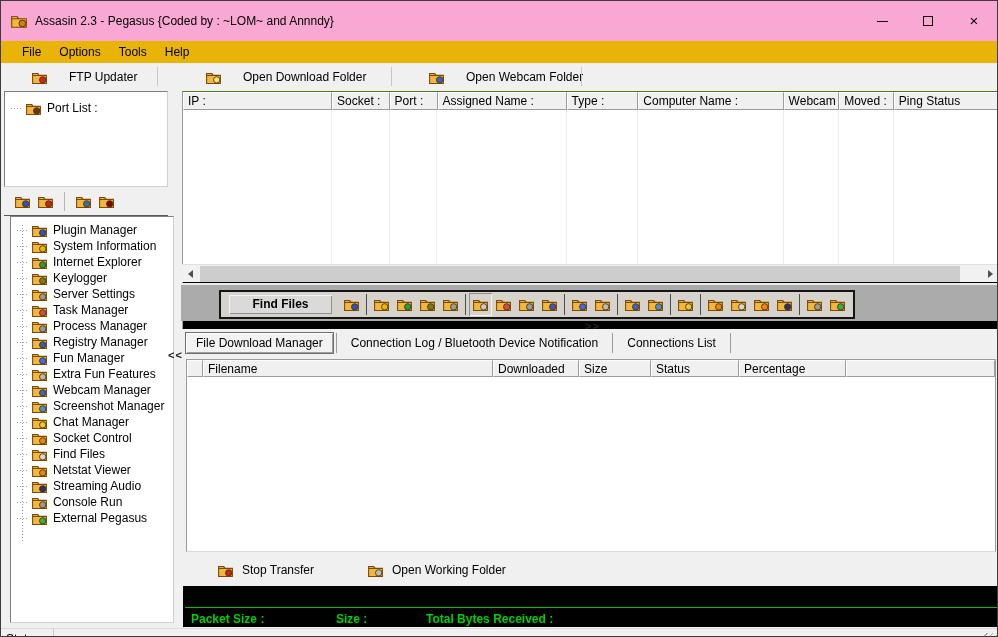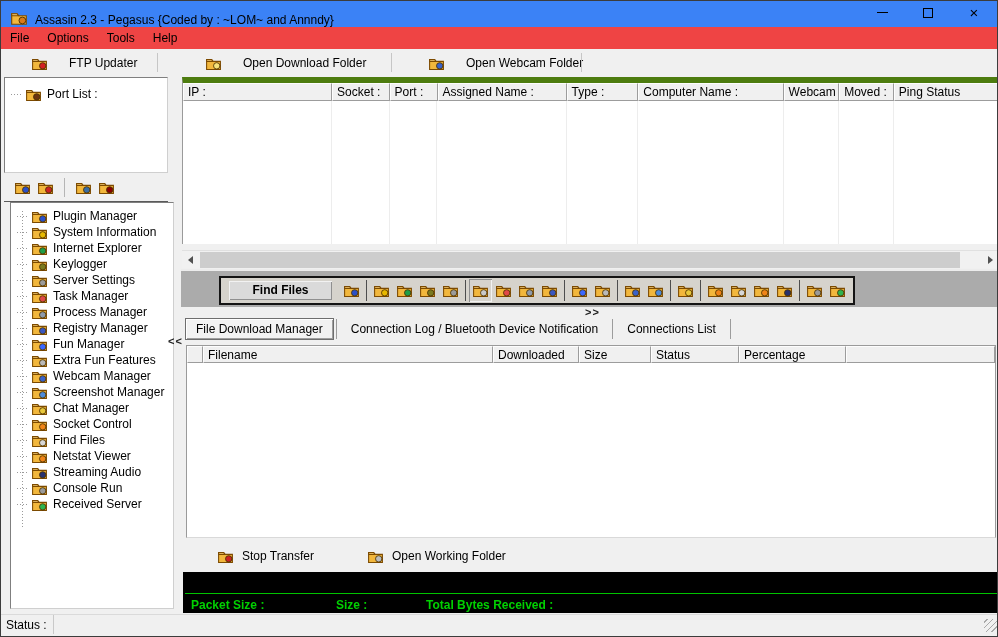--- a/index.html
+++ b/index.html
@@ -1,29 +1,29 @@
 <!DOCTYPE html>
 <html><head>
 <meta charset="utf-8">
 <style>
   * { margin:0; padding:0; box-sizing:border-box; }
   body { font-family:"Liberation Sans","DejaVu Sans",sans-serif; font-size:12px; color:#000; background:#808080; }
   .window { position:relative; width:998px; height:637px; background:#f0f0f0; border:1px solid #3c3c3c; overflow:hidden; }
 
   
-  .titlebar { height:26px; background:#3b82f6; display:flex; align-items:flex-end; }
+  .titlebar { height:40px; background:#f9a8d4; display:flex; align-items:center; }
   .titlebar .appicon { width:18px; height:18px; margin:0 7px 0 9px; }
   .title-text { flex:1; font-size:12px; }
   .winbtn { width:46px; height:29px; display:flex; align-items:center; justify-content:center; }
   .glyph-min { width:11px; height:1px; background:#000; }
   .glyph-max { width:10px; height:10px; border:1px solid #000; }
   .glyph-close { font-size:15px; line-height:10px; }
 
   
-  .menubar { height:22px; background:#ef4444; display:flex; align-items:center; padding-left:0; }
+  .menubar { height:22px; background:#eab308; display:flex; align-items:center; padding-left:12px; }
   .menu-item { padding:3px 9px; }
 
   .main { position:relative; height:585px; background:#f0f0f0; overflow:hidden; }
   .abs { position:absolute; }
 
   
   .topbtn { position:absolute; top:2px; height:24px; display:flex; align-items:center; gap:21px; padding:0 6px; }
   .vsep { position:absolute; top:4px; width:1px; height:19px; background:#c6c6c6; }
   .icon { display:inline-block; width:17px; height:17px; }
   .icon svg { display:block; }
@@ -35,21 +35,21 @@
   .tree-dots { width:12px; height:1px; margin-left:6px; margin-right:2px;
                background:repeating-linear-gradient(to right,#9a9a9a 0 1px,transparent 1px 3px); }
   .tree-label { margin-left:5px; }
   .side-toolbar { left:3px; top:125px; width:164px; height:28px; border-bottom:1px solid #5a5a5a; display:flex; align-items:center; padding-left:10px; gap:6px; }
   .side-toolbar .tb-sep { width:1px; height:19px; background:#b5b5b5; margin:0 4px; }
   .treebox { left:9px; top:153px; width:164px; height:407px; padding-top:5px; overflow:hidden; }
   .tree-vline { position:absolute; left:11px; top:8px; width:1px; height:318px;
                 background:repeating-linear-gradient(to bottom,#9a9a9a 0 1px,transparent 1px 3px); }
 
   
-  .conn-wrap { left:181px; top:28px; width:817px; height:167px; border-left:1px solid #9a9a9a; border-top:6px solid #4d7c0f; background:#000000; overflow:hidden; }
+  .conn-wrap { left:181px; top:28px; width:817px; height:238px; border-left:1px solid #9a9a9a; border-top:1px solid #4d7c0f; background:#000000; overflow:hidden; }
   .hcell { display:inline-flex; align-items:center; height:18px; padding-left:4px; background:#f0f0f0;
            border:1px solid #9c9c9c; border-top-color:#fdfdfd; border-left-color:#fdfdfd; white-space:nowrap; overflow:hidden; }
   .conn-header { display:flex; height:18px; }
   .conn-body { display:flex; height:154px; background:#fff; }
   .gridcol { height:100%; border-right:1px solid #ededed; }
   
   .hscroll { left:181px; top:201px; width:817px; height:18px; background:#f1f1f1; border-top:1px solid #e0e0e0; }
   .sb-arrow { position:absolute; top:0; width:17px; height:18px; display:flex; align-items:center; justify-content:center; }
   .tri-l { width:0; height:0; border:4px solid transparent; border-right:5px solid #505050; border-left:none; }
   .tri-r { width:0; height:0; border:4px solid transparent; border-left:5px solid #505050; border-right:none; }
@@ -407,21 +407,21 @@
         </div>
         <div class="tree-row">
           <span class="tree-dots"></span>
           <span class="icon">
             <svg viewBox="0 0 16 16" width="100%" height="100%">
               <path d="M1.5 4.2 L6.2 4.2 L7.6 6 L14.5 6 L14.5 13.6 L1.5 13.6 Z" fill="#f2b73c" stroke="#7c4a00" stroke-width="1"></path>
               <path d="M1.5 4.2 L6.2 4.2 L7.6 6 L1.5 6 Z" fill="#f8d27a" stroke="#7c4a00" stroke-width="1"></path>
               <circle cx="11" cy="10.2" r="3" fill="#2eb44e" stroke="#4a3000" stroke-width="0.8"></circle>
             </svg>
           </span>
-          <span class="tree-label">Received Server</span>
+          <span class="tree-label">External Pegasus</span>
         </div>
       </div>
 
     <div class="abs conn-wrap">
       <div class="conn-header">
           <div class="hcell" style="width: 156px;">IP :</div>
           <div class="hcell" style="width: 60px;">Socket :</div>
           <div class="hcell" style="width: 50px;">Port :</div>
           <div class="hcell" style="width: 135px;">Assigned Name :</div>
           <div class="hcell" style="width: 75px;">Type :</div>

